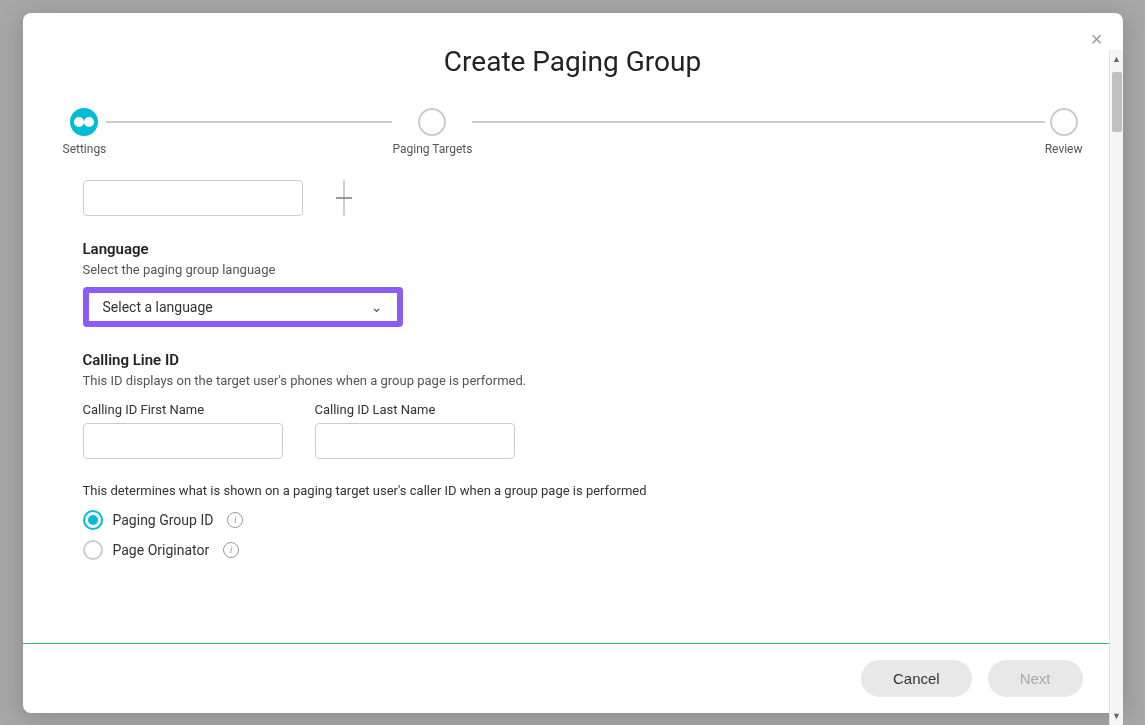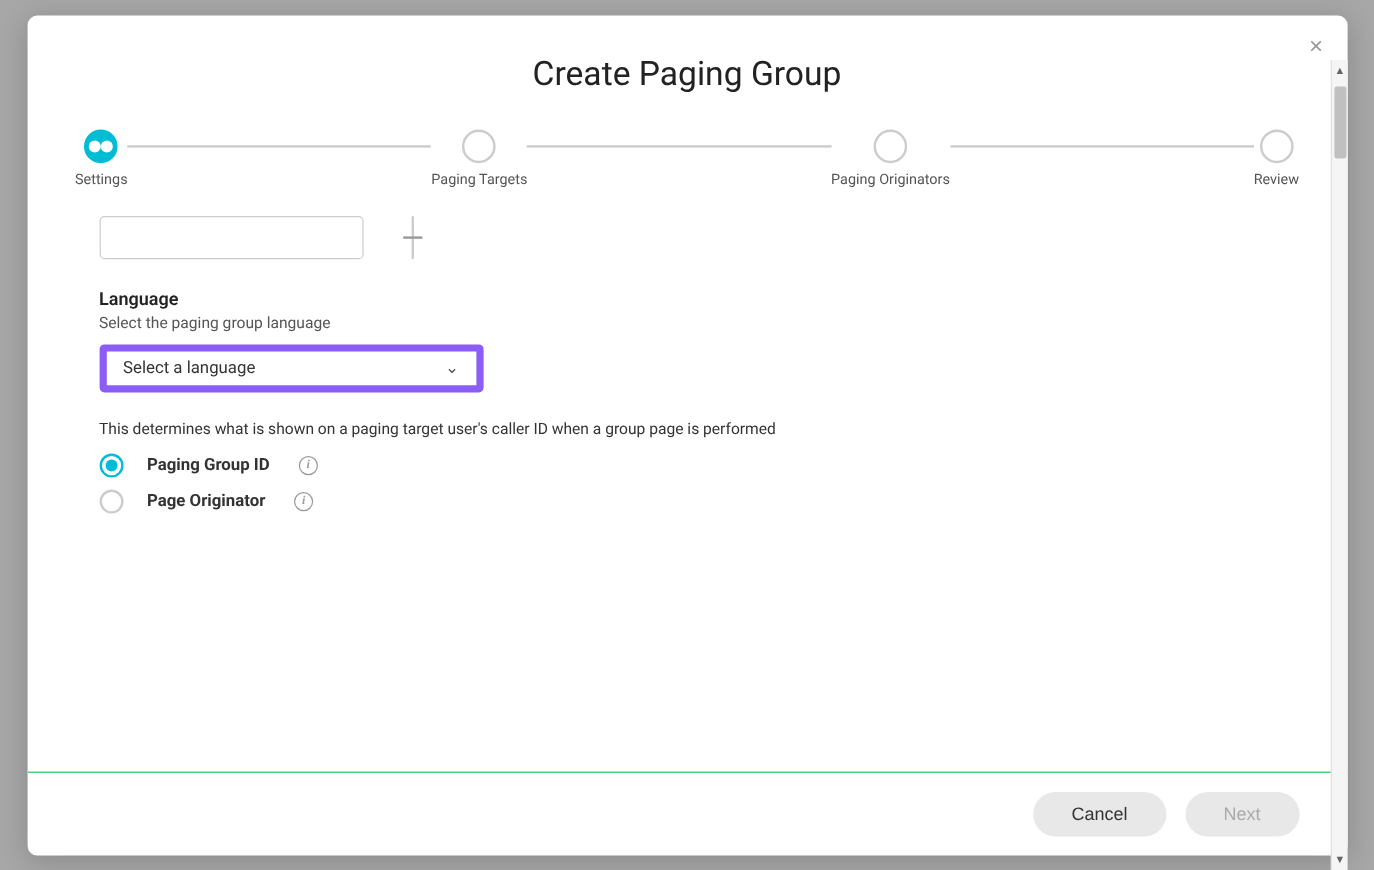--- a/index.html
+++ b/index.html
@@ -211,24 +211,23 @@
     
     .caller-id-note {
       font-size: 13px;
       color: #333;
       margin-top: 24px;
       margin-bottom: 12px;
     }
     .radio-option {
       display: flex;
       align-items: center;
-      gap: 20px;
+      gap: 10px;
       margin-bottom: 10px;
       cursor: pointer;
-      font-weight: bold;
     }
     .radio-outer {
       width: 20px;
       height: 20px;
       border-radius: 50%;
       border: 2px solid #ccc;
       display: flex;
       align-items: center;
       justify-content: center;
       flex-shrink: 0;
@@ -312,24 +311,20 @@
         <span class="step-label">Settings</span>
       </div>
       <div class="step-line"></div>
 
       <div class="step-item">
         <div class="step-circle"></div>
         <span class="step-label">Paging Targets</span>
       </div>
       <div class="step-line"></div>
 
-      <div class="step-item">
-        <div class="step-circle"></div>
-        <span class="step-label">Paging Originators</span>
-      </div>
       <div class="step-line"></div>
 
       <div class="step-item">
         <div class="step-circle"></div>
         <span class="step-label">Review</span>
       </div>
     </div>
 
     <div class="modal-body">
 
@@ -344,20 +339,34 @@
 
       <div class="section">
         <div class="section-title">Language</div>
         <div class="section-subtitle">Select the paging group language</div>
         <div class="select-dropdown">
           <span>Select a language</span>
           <span class="chevron-down">⌄</span>
         </div>
       </div>
 
+      <div class="section">
+        <div class="section-title">Calling Line ID</div>
+        <div class="caller-id-description">This ID displays on the target user's phones when a group page is performed.</div>
+        <div class="name-fields-row">
+          <div class="field-group">
+            <label class="field-label">Calling ID First Name</label>
+            <input class="text-input" type="text" style="">
+          </div>
+          <div class="field-group">
+            <label class="field-label">Calling ID Last Name</label>
+            <input class="text-input" type="text" style="">
+          </div>
+        </div>
+      </div>
 
       <div class="section">
         <div class="caller-id-note">This determines what is shown on a paging target user's caller ID when a group page is performed</div>
 
         <div class="radio-option">
           <div class="radio-outer selected">
             <div class="radio-inner"></div>
           </div>
           <span class="radio-label">Paging Group ID</span>
           <span class="info-icon">i</span>

